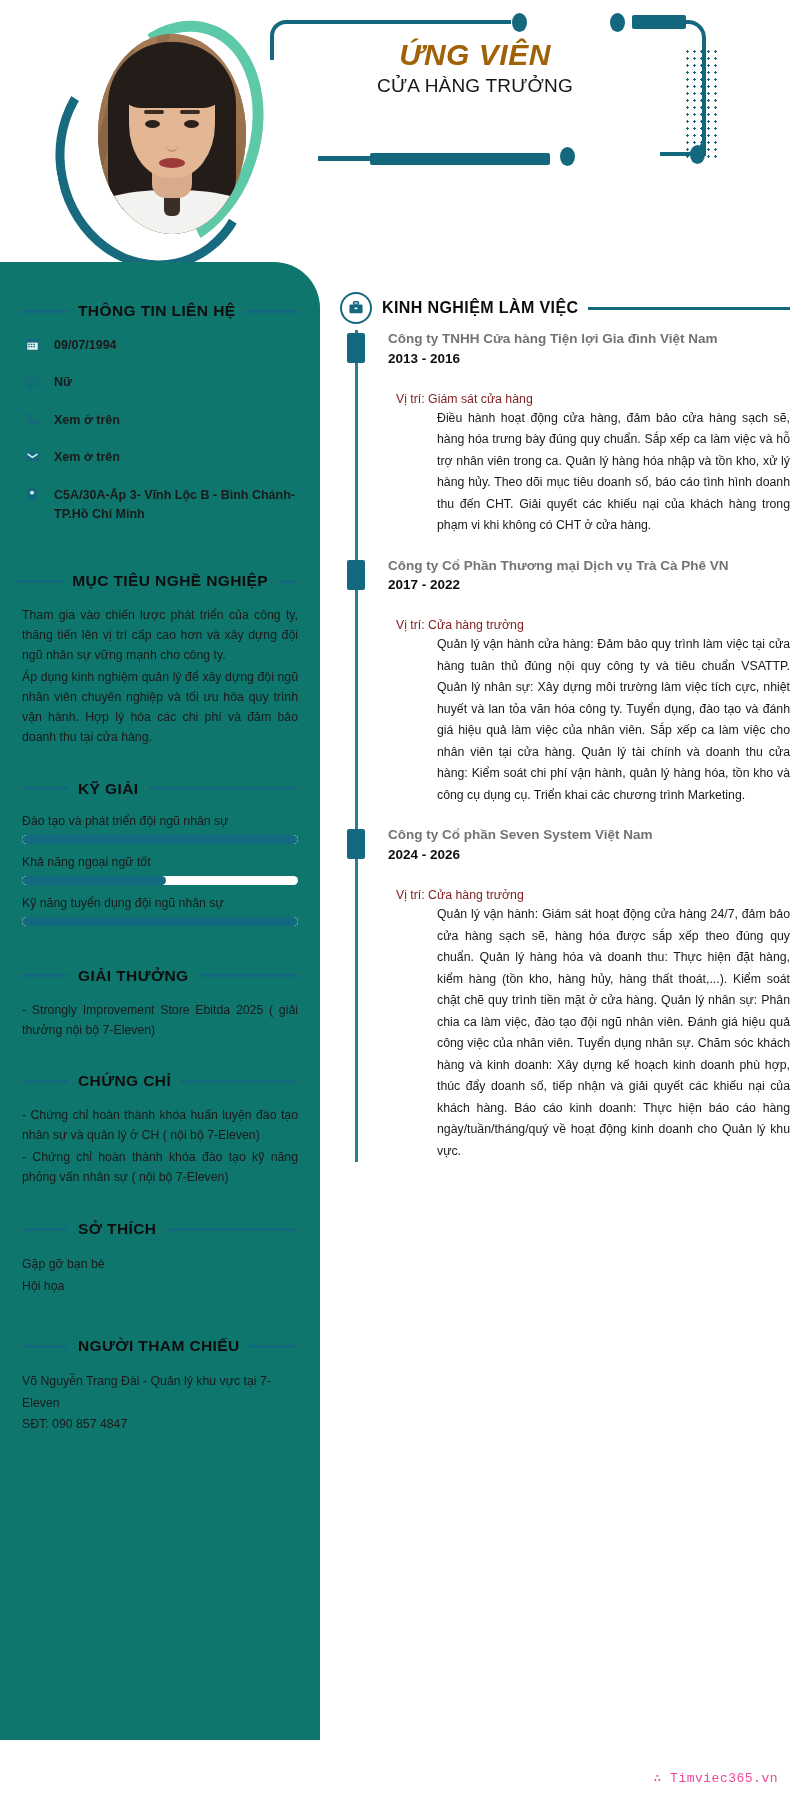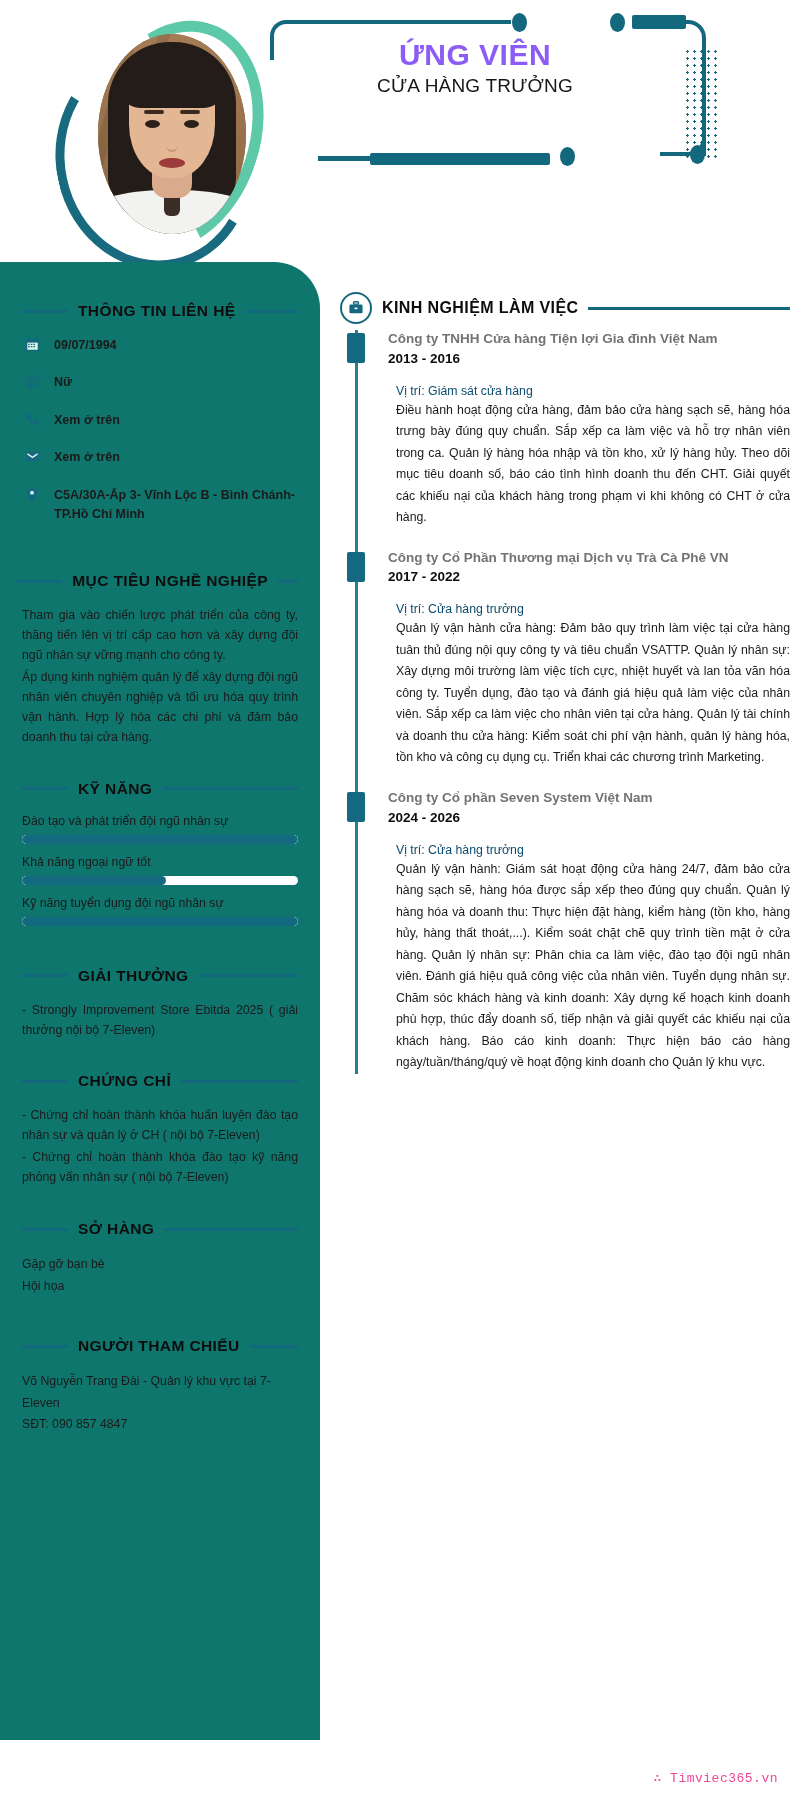--- a/index.html
+++ b/index.html
@@ -130,21 +130,22 @@
     transform: translateX(-50%);
     border-radius: 50%;
   }
 
   .title-block {
     position: absolute; left: 330px; top: 38px;
     width: 290px; text-align: center;
   }
   .title-main {
     font-size: 30px; font-weight: bold; letter-spacing: .5px;
-    color: #8b5cf6;
+    color: #a16207;
+    font-style: italic;
   }
   .title-sub {
     font-size: 19px; margin-top: 3px; color: #171717;
     letter-spacing: .2px;
   }
 
   
   .hd { position: absolute; background: #14687d; }
   .hd-dot { position: absolute; background: #14687d; border-radius: 50%; }
   .hd-line1 { left: 303px; top: 20px; width: 208px; height: 4px; }
@@ -259,25 +260,25 @@
     position: absolute; left: -41px; top: 3px;
     width: 18px; height: 30px; background: #13697f; border-radius: 2px;
   }
   .job-company {
     font-size: 13.5px; font-weight: bold; color: #737373; line-height: 1.38;
   }
   .job-years {
     font-size: 13.5px; font-weight: bold; color: #0d0d0d; margin-top: 2px;
   }
   .job-role {
-    font-size: 12.3px; color: #0c4a6e; margin-top: 18px; padding-left: 8px;
+    font-size: 12.3px; color: #7f1d1d; margin-top: 26px; padding-left: 8px;
   }
   .job-desc {
     font-size: 12.3px; line-height: 1.75; text-align: justify;
-    color: #1a1a1a; margin-top: 2px; padding-left: 8px;
+    color: #1a1a1a; margin-top: 2px; padding-left: 8px; margin-left: 41px;
   }
 
   .watermark {
     position: absolute; right: 22px; bottom: 24px;
     font-family: "Liberation Mono", monospace;
     font-size: 13px; color: #ec4899; letter-spacing: .5px;
   }
 </style>
 </head>
 <body>
@@ -399,21 +400,21 @@
       <h2>MỤC TIÊU NGHỀ NGHIỆP</h2>
       <span class="rule right"></span>
     </div>
     <p class="para">Tham gia vào chiến lược phát triển của công ty, thăng tiến lên vị trí cấp cao hơn và xây dựng đội ngũ nhân sự vững mạnh cho công ty.</p>
     <p class="para">Áp dụng kinh nghiệm quản lý để xây dựng đội ngũ nhân viên chuyên nghiệp và tối ưu hóa quy trình vận hành. Hợp lý hóa các chi phí và đảm bảo doanh thu tại cửa hàng.</p>
 
     <div class="gap-md"></div>
 
     <div class="sec-head">
       <span class="rule left"></span>
-      <h2>KỸ NĂNG</h2>
+      <h2>KỸ GIẢI</h2>
       <span class="rule right"></span>
     </div>
 
     <div class="skill">
       <div class="skill-name">Đào tạo và phát triển đội ngũ nhân sự</div>
       <div class="skill-track">
         <div class="skill-fill" style="width: 100%;"></div>
       </div>
     </div>
     <div class="skill">
@@ -445,21 +446,21 @@
       <h2>CHỨNG CHỈ</h2>
       <span class="rule right"></span>
     </div>
     <p class="para"> - Chứng chỉ hoàn thành khóa huấn luyện đào tạo nhân sự và quản lý ở CH ( nội bộ 7-Eleven)</p>
     <p class="para">- Chứng chỉ hoàn thành khóa đào tạo kỹ năng phỏng vấn nhân sự ( nội bộ 7-Eleven)</p>
 
     <div class="gap-md"></div>
 
     <div class="sec-head">
       <span class="rule left"></span>
-      <h2>SỞ HÀNG</h2>
+      <h2>SỞ THÍCH</h2>
       <span class="rule right"></span>
     </div>
     <div class="list-line">Gặp gỡ bạn bè</div>
     <div class="list-line">Hội họa</div>
 
     <div class="gap-lg"></div>
 
     <div class="sec-head">
       <span class="rule left"></span>
       <h2>NGƯỜI THAM CHIẾU</h2>

